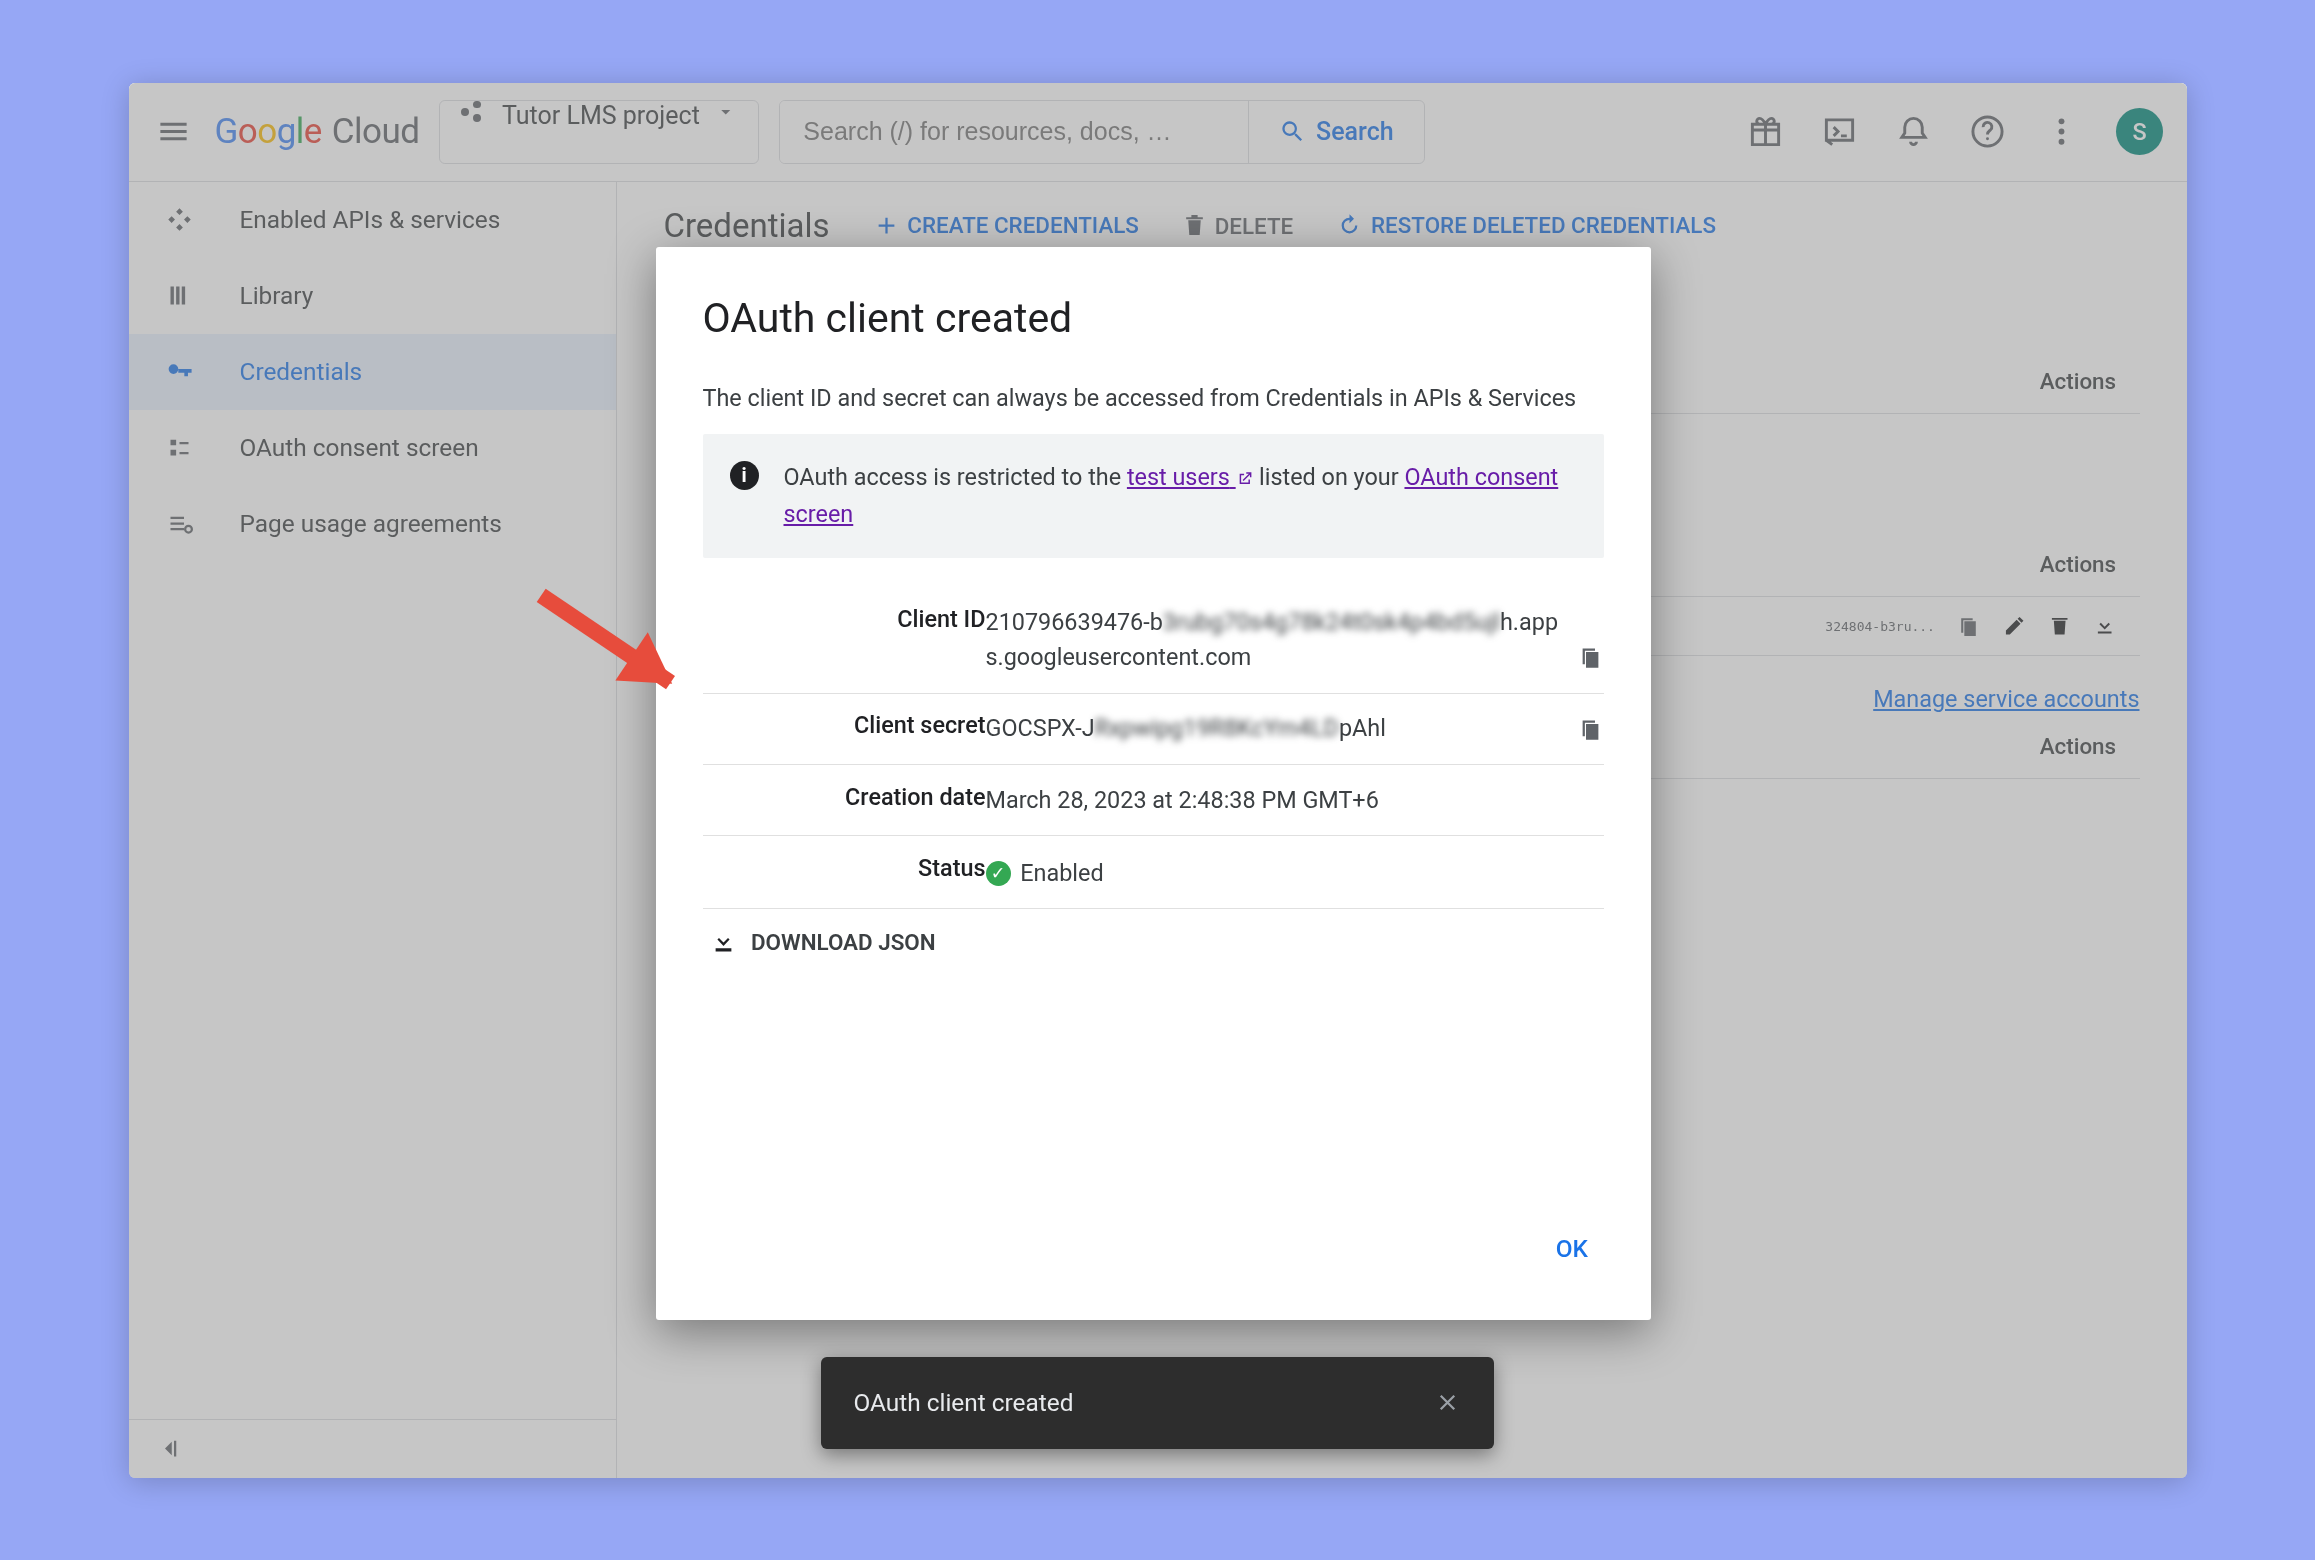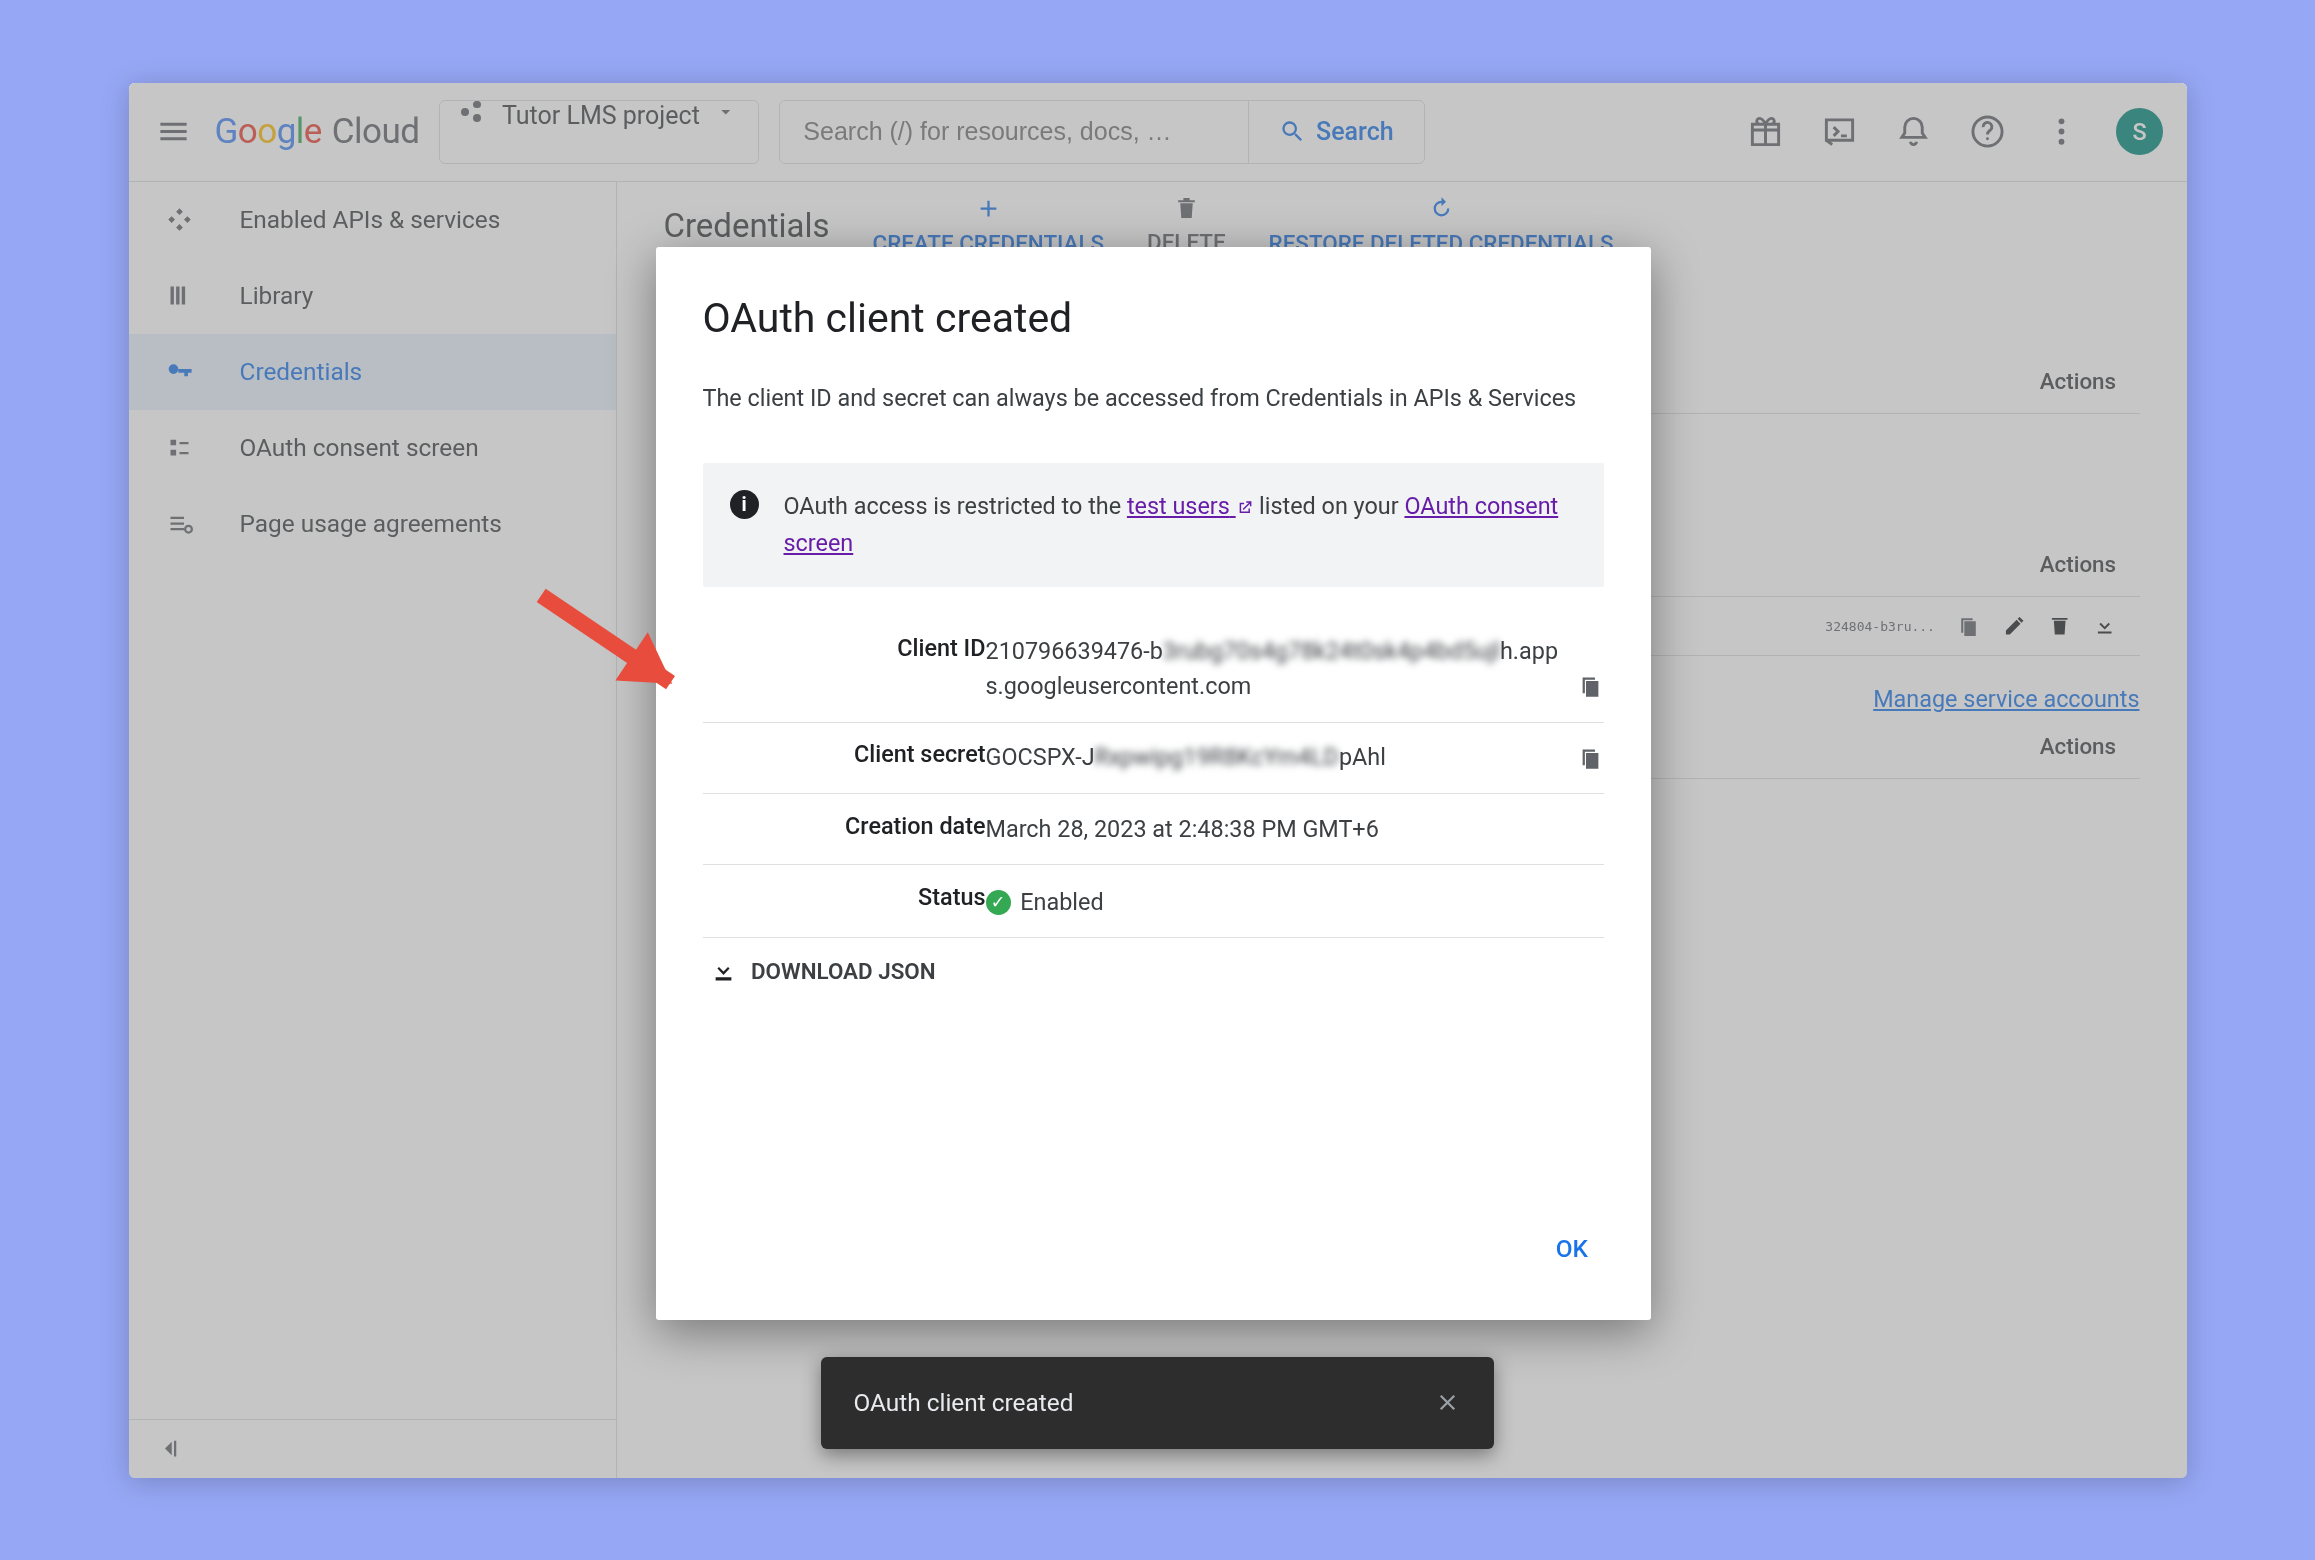--- a/index.html
+++ b/index.html
@@ -60,38 +60,38 @@
 .sidebar { width: 488px; border-right:1px solid #dadce0; display:flex; flex-direction:column;}
 .sidehead { height: 88px; display:flex; align-items:center; gap:25px; padding:0 27px; border-bottom:1px solid #dadce0; font-size:29px; font-weight:400; color:#3c4043;}
 .apilogo { font-family: monospace; font-size:27px; font-weight:700; color:#5f6368; letter-spacing:1px;}
 .navitem { height:76px; display:flex; align-items:center; gap:45px; padding:0 35px; font-size:24.4px; color:#3c4043; cursor:pointer;}
 .navitem.active { background:#e8f0fe; color:#1a73e8;}
 .navitem.active .nicon{ color:#1a73e8;}
 .navitem .nicon{ width:31px; display:flex; align-items:center; justify-content:center; color:#5f6368;}
 .collapse { margin-top:auto; height:59px; display:flex; align-items:center; padding:0 27px; border-top:1px solid #dadce0; cursor:pointer; color:#5f6368;}
 .main { flex:1; }
 .mhead { height:88px; display:flex; align-items:center; gap:43px; padding:0 47px; font-size:33px; color:#3c4043;}
-.mact { display:flex; align-items:center; gap:7.8px; font-size:22.4px; font-weight:500; color:#1a73e8; cursor:pointer;flex-direction:column;}
+.mact { display:flex; gap:7.8px; font-size:22.4px; font-weight:500; color:#1a73e8; cursor:pointer;}
 .tablezone { padding: 19.5px 47px;}
 .thead { display:flex; justify-content:flex-end; padding:19.5px 23.4px; font-size:22.4px; color:#3c4043; font-weight:500; border-bottom:1px solid #dadce0; margin-top:59px;}
 .trow { height:59px; border-bottom:1px solid #dadce0; display:flex; align-items:center; justify-content:flex-end; padding:0 23.4px; gap:21.5px; color:#5f6368;}
 .manage { color:#1a73e8; text-decoration:underline; font-size:23.4px;}
 .modal {
   position:absolute; z-index:10;
   left: 527px; top: 164px;
   width: 995px;
   height: 1073px;
   background:#fff;
   border-radius:2.9px;
   box-shadow: 0 11.7px 47px rgba(0,0,0,.4);
   padding: 47px;
   display:flex; flex-direction:column;
 }
 .modal h1{ font-size:41px; font-weight:400; color:#202124; margin-bottom:39px;}
-.modal .desc { font-size:23.4px; color:#3c4043; line-height:1.5; margin-bottom:47px;}
+.modal .desc { font-size:23.4px; color:#3c4043; line-height:1.5; margin-bottom:18px;}
 .infobox { background:#f1f3f4; padding:25px 27px; display:flex; gap:25px; border-radius:2px; margin-bottom:29px;}
 .infobox .iicon{ width:29px;height:29px; background:#202124; color:#fff; border-radius:50%; display:flex;align-items:center;justify-content:center; font-size:19.5px; font-weight:700; flex-shrink:0; margin-top:2px;}
 .infobox .itxt{ font-size:23.4px; color:#3c4043; line-height:1.6;}
 .infobox a{ color:#681da8; text-decoration:underline;}
 .field { display:flex; border-bottom:1px solid #e0e0e0; padding:17.6px 0;}
 .field:first-of-type{ border-top:1px solid #e0e0e0;}
 .field .flabel{ width:283px; font-size:23.4px; font-weight:500; color:#202124; flex-shrink:0;text-align:right;}
 .field .fval{ flex:1; font-size:23.4px; color:#3c4043; word-break:break-all; position:relative; padding-right:45px; line-height:1.5;}
 .copyicon{ position:absolute; right:0; bottom:3.9px; cursor:pointer; color:#5f6368;}
 .status-ok{ display:inline-flex; align-items:center; gap:9.8px;}

